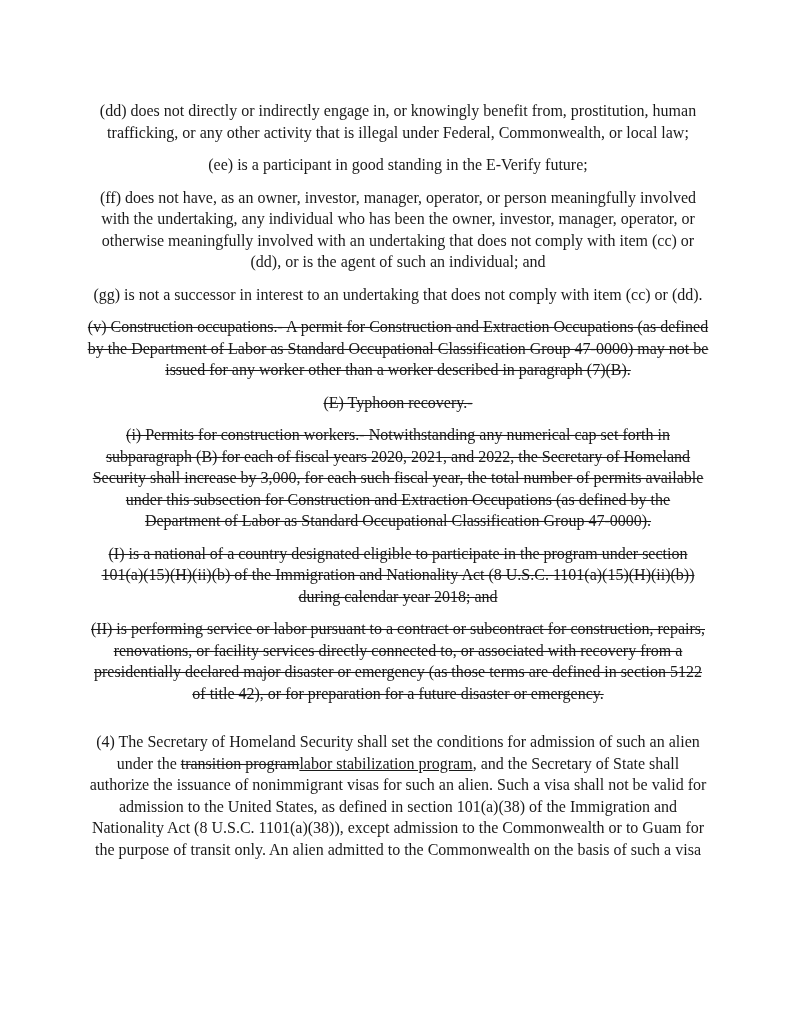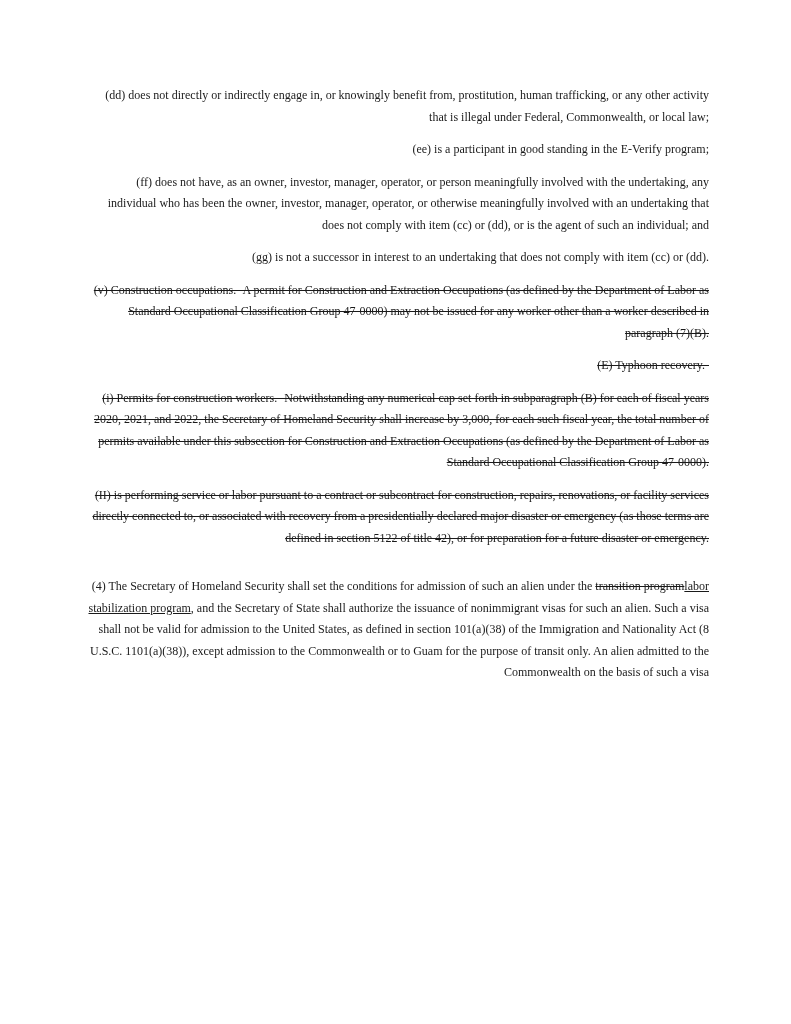--- a/index.html
+++ b/index.html
@@ -12,45 +12,46 @@
     width: 791px;
     height: 1024px;
     background: #ffffff;
     overflow: hidden;
     font-family: "Liberation Serif", serif;
     color: #1a1a1a;
   }
   .content {
     position: absolute;
     left: 87px;
-    top: 85px;
+    top: 100px;
     width: 622px;
-    font-size: 12px;
+    font-size: 16px;
     line-height: 21.5px;
-    text-align: right;
+    text-align: center;
   }
   .content p {
     margin: 0 0 11px 0;
     padding: 0;
   }
   .content p.gap-before {
     margin-top: 27px;
   }
   .seg-normal { text-decoration: none; }
   .seg-strike { text-decoration: line-through; }
   .seg-underline { text-decoration: underline; }
 </style>
 </head>
 <body>
 
 <div class="page">
   <div class="content" id="doc-content">
       <p><span class="seg-normal">(dd) does not directly or indirectly engage in, or knowingly benefit from, prostitution, human trafficking, or any other activity that is illegal under Federal, Commonwealth, or local law;</span></p>
-      <p><span class="seg-normal">(ee) is a participant in good standing in the E-Verify program;</span></p>
+      <p><span class="seg-normal">(ee) is a participant in good standing in the E-Verify future;</span></p>
       <p><span class="seg-normal">(ff) does not have, as an owner, investor, manager, operator, or person meaningfully involved with the undertaking, any individual who has been the owner, investor, manager, operator, or otherwise meaningfully involved with an undertaking that does not comply with item (cc) or (dd), or is the agent of such an individual; and</span></p>
       <p><span class="seg-normal">(gg) is not a successor in interest to an undertaking that does not comply with item (cc) or (dd).</span></p>
       <p><span class="seg-strike">(v) Construction occupations.- A permit for Construction and Extraction Occupations (as defined by the Department of Labor as Standard Occupational Classification Group 47-0000) may not be issued for any worker other than a worker described in paragraph (7)(B).</span></p>
       <p><span class="seg-strike">(E) Typhoon recovery.-</span></p>
       <p><span class="seg-strike">(i) Permits for construction workers.- Notwithstanding any numerical cap set forth in subparagraph (B) for each of fiscal years 2020, 2021, and 2022, the Secretary of Homeland Security shall increase by 3,000, for each such fiscal year, the total number of permits available under this subsection for Construction and Extraction Occupations (as defined by the Department of Labor as Standard Occupational Classification Group 47-0000).</span></p>
+      <p><span class="seg-strike">(I) is a national of a country designated eligible to participate in the program under section 101(a)(15)(H)(ii)(b) of the Immigration and Nationality Act (8 U.S.C. 1101(a)(15)(H)(ii)(b)) during calendar year 2018; and</span></p>
       <p><span class="seg-strike">(II) is performing service or labor pursuant to a contract or subcontract for construction, repairs, renovations, or facility services directly connected to, or associated with recovery from a presidentially declared major disaster or emergency (as those terms are defined in section 5122 of title 42), or for preparation for a future disaster or emergency.</span></p>
       <p class="gap-before"><span class="seg-normal">(4) The Secretary of Homeland Security shall set the conditions for admission of such an alien under the </span><span class="seg-strike">transition program</span><span class="seg-underline">labor stabilization program</span><span class="seg-normal">, and the Secretary of State shall authorize the issuance of nonimmigrant visas for such an alien. Such a visa shall not be valid for admission to the United States, as defined in section 101(a)(38) of the Immigration and Nationality Act (8 U.S.C. 1101(a)(38)), except admission to the Commonwealth or to Guam for the purpose of transit only. An alien admitted to the Commonwealth on the basis of such a visa</span></p>
     </div>
 </div>
 
 </body></html>

